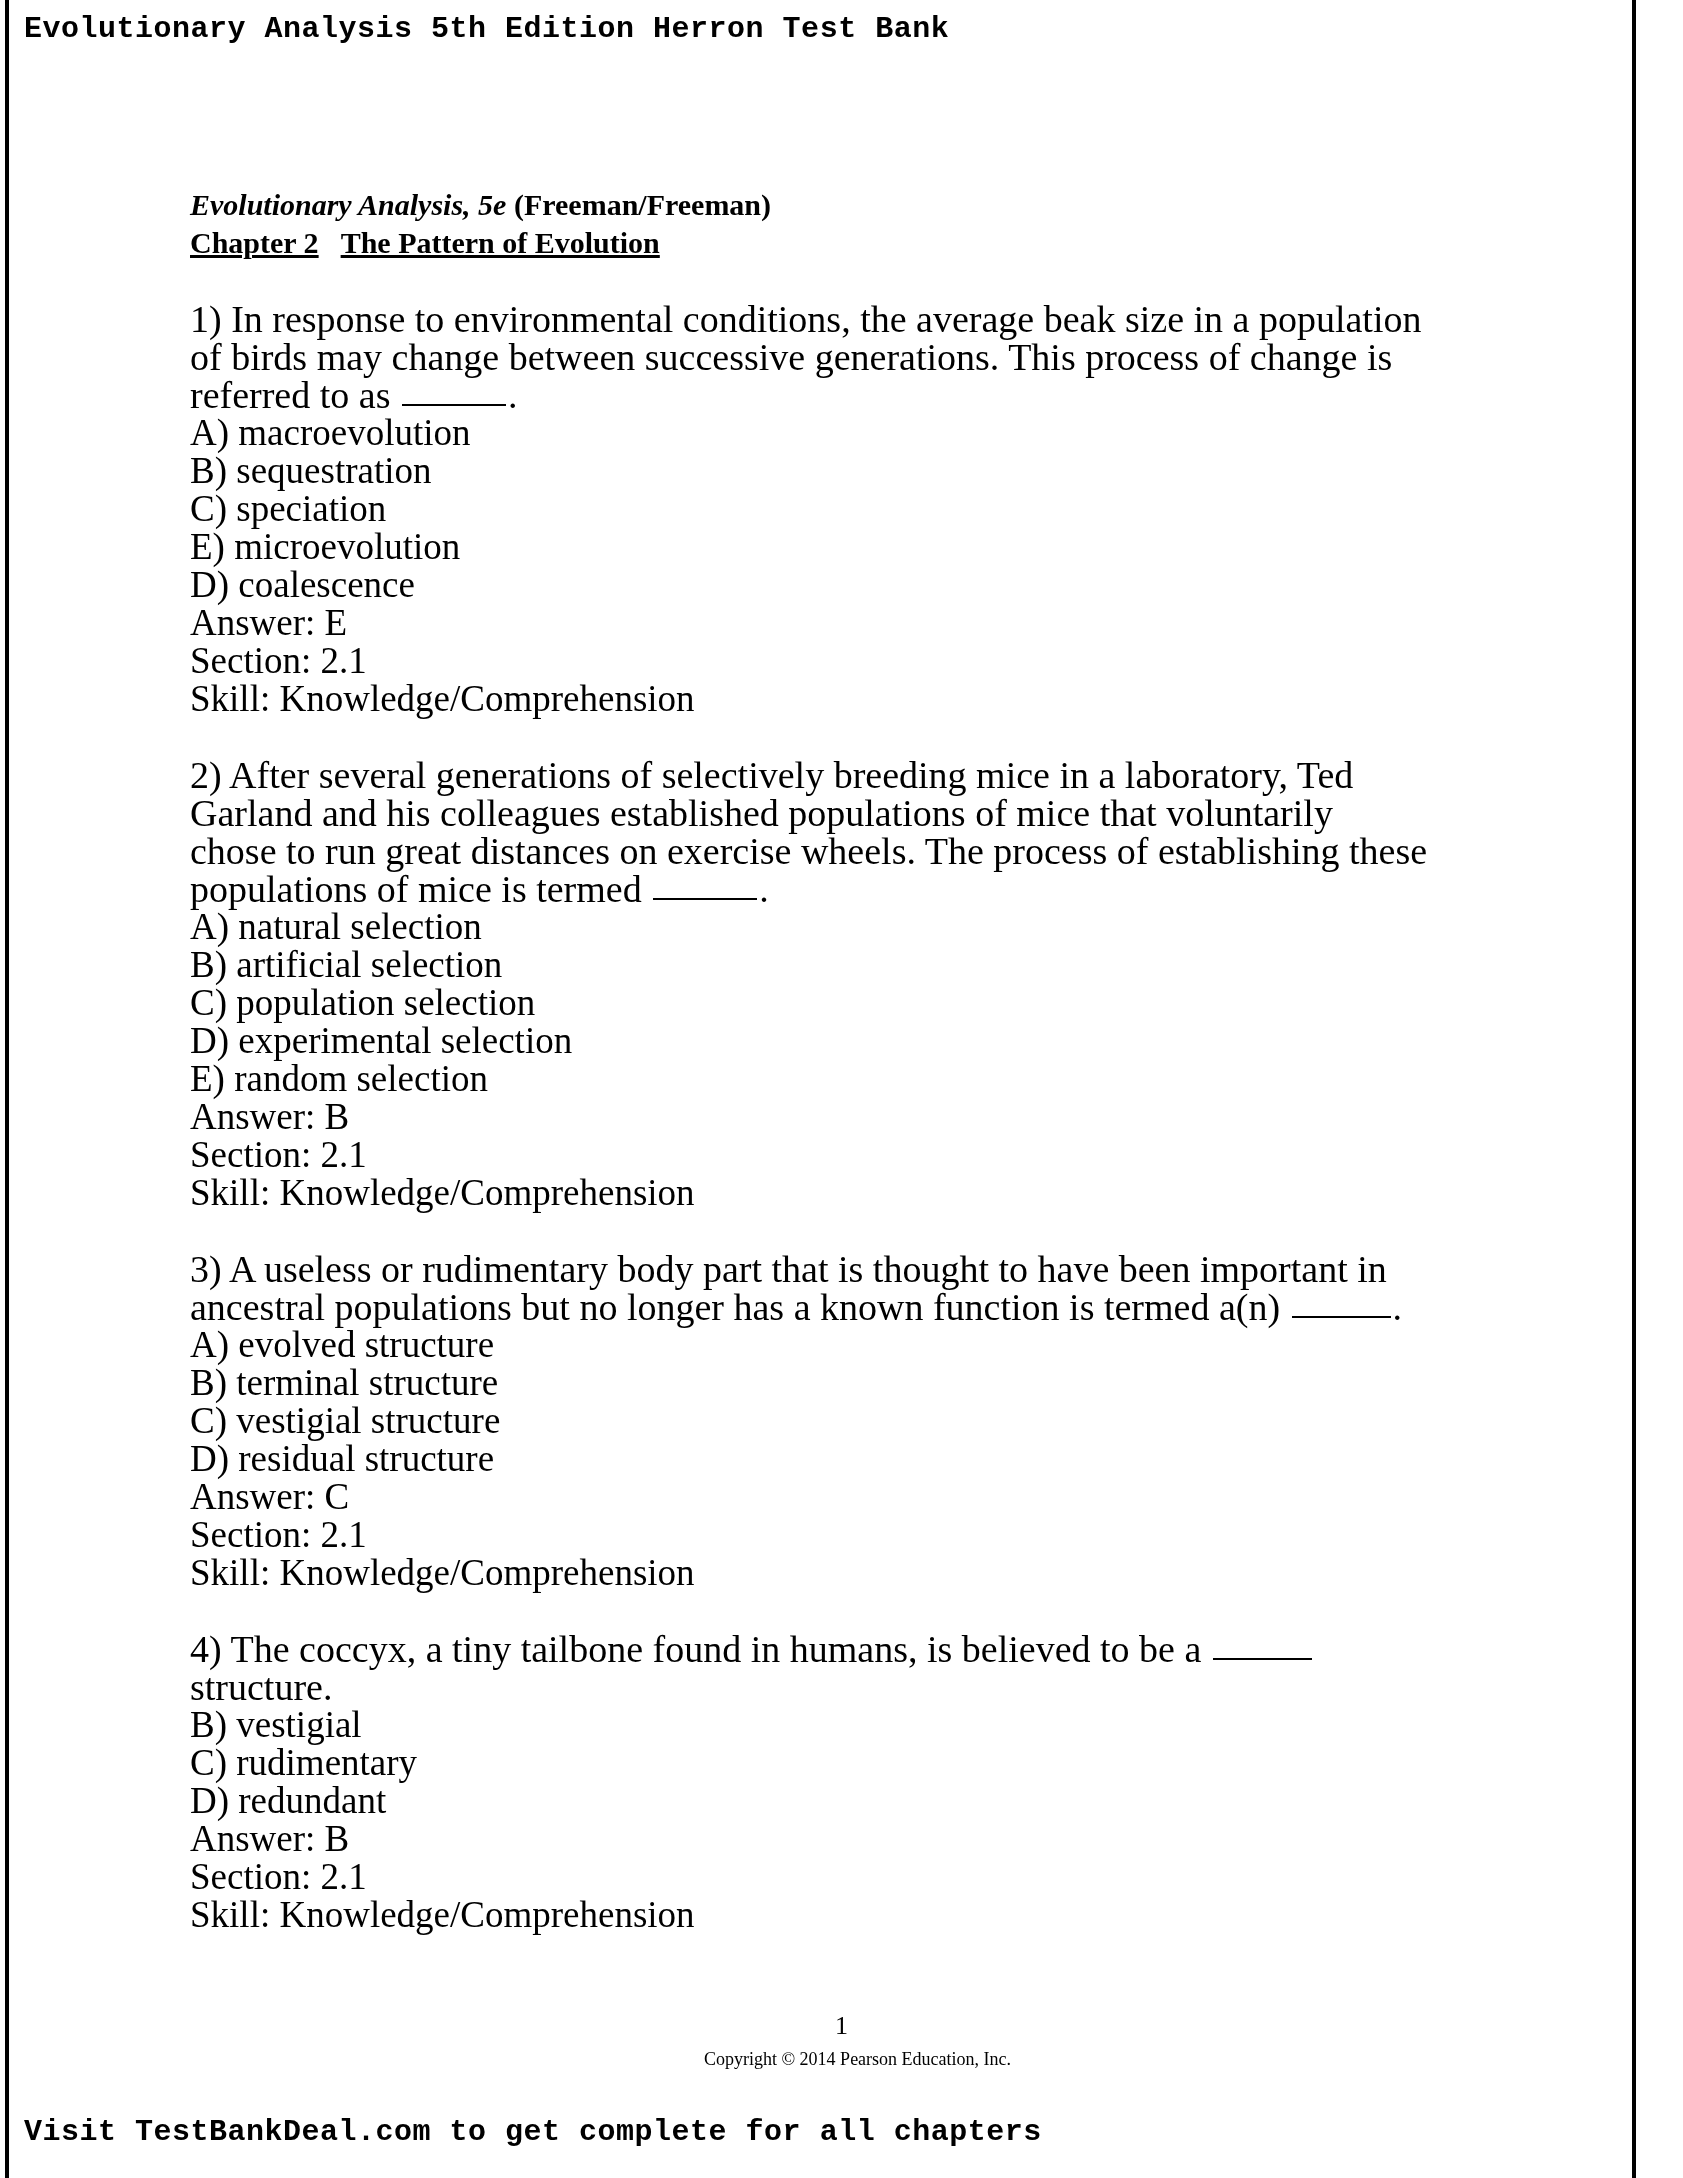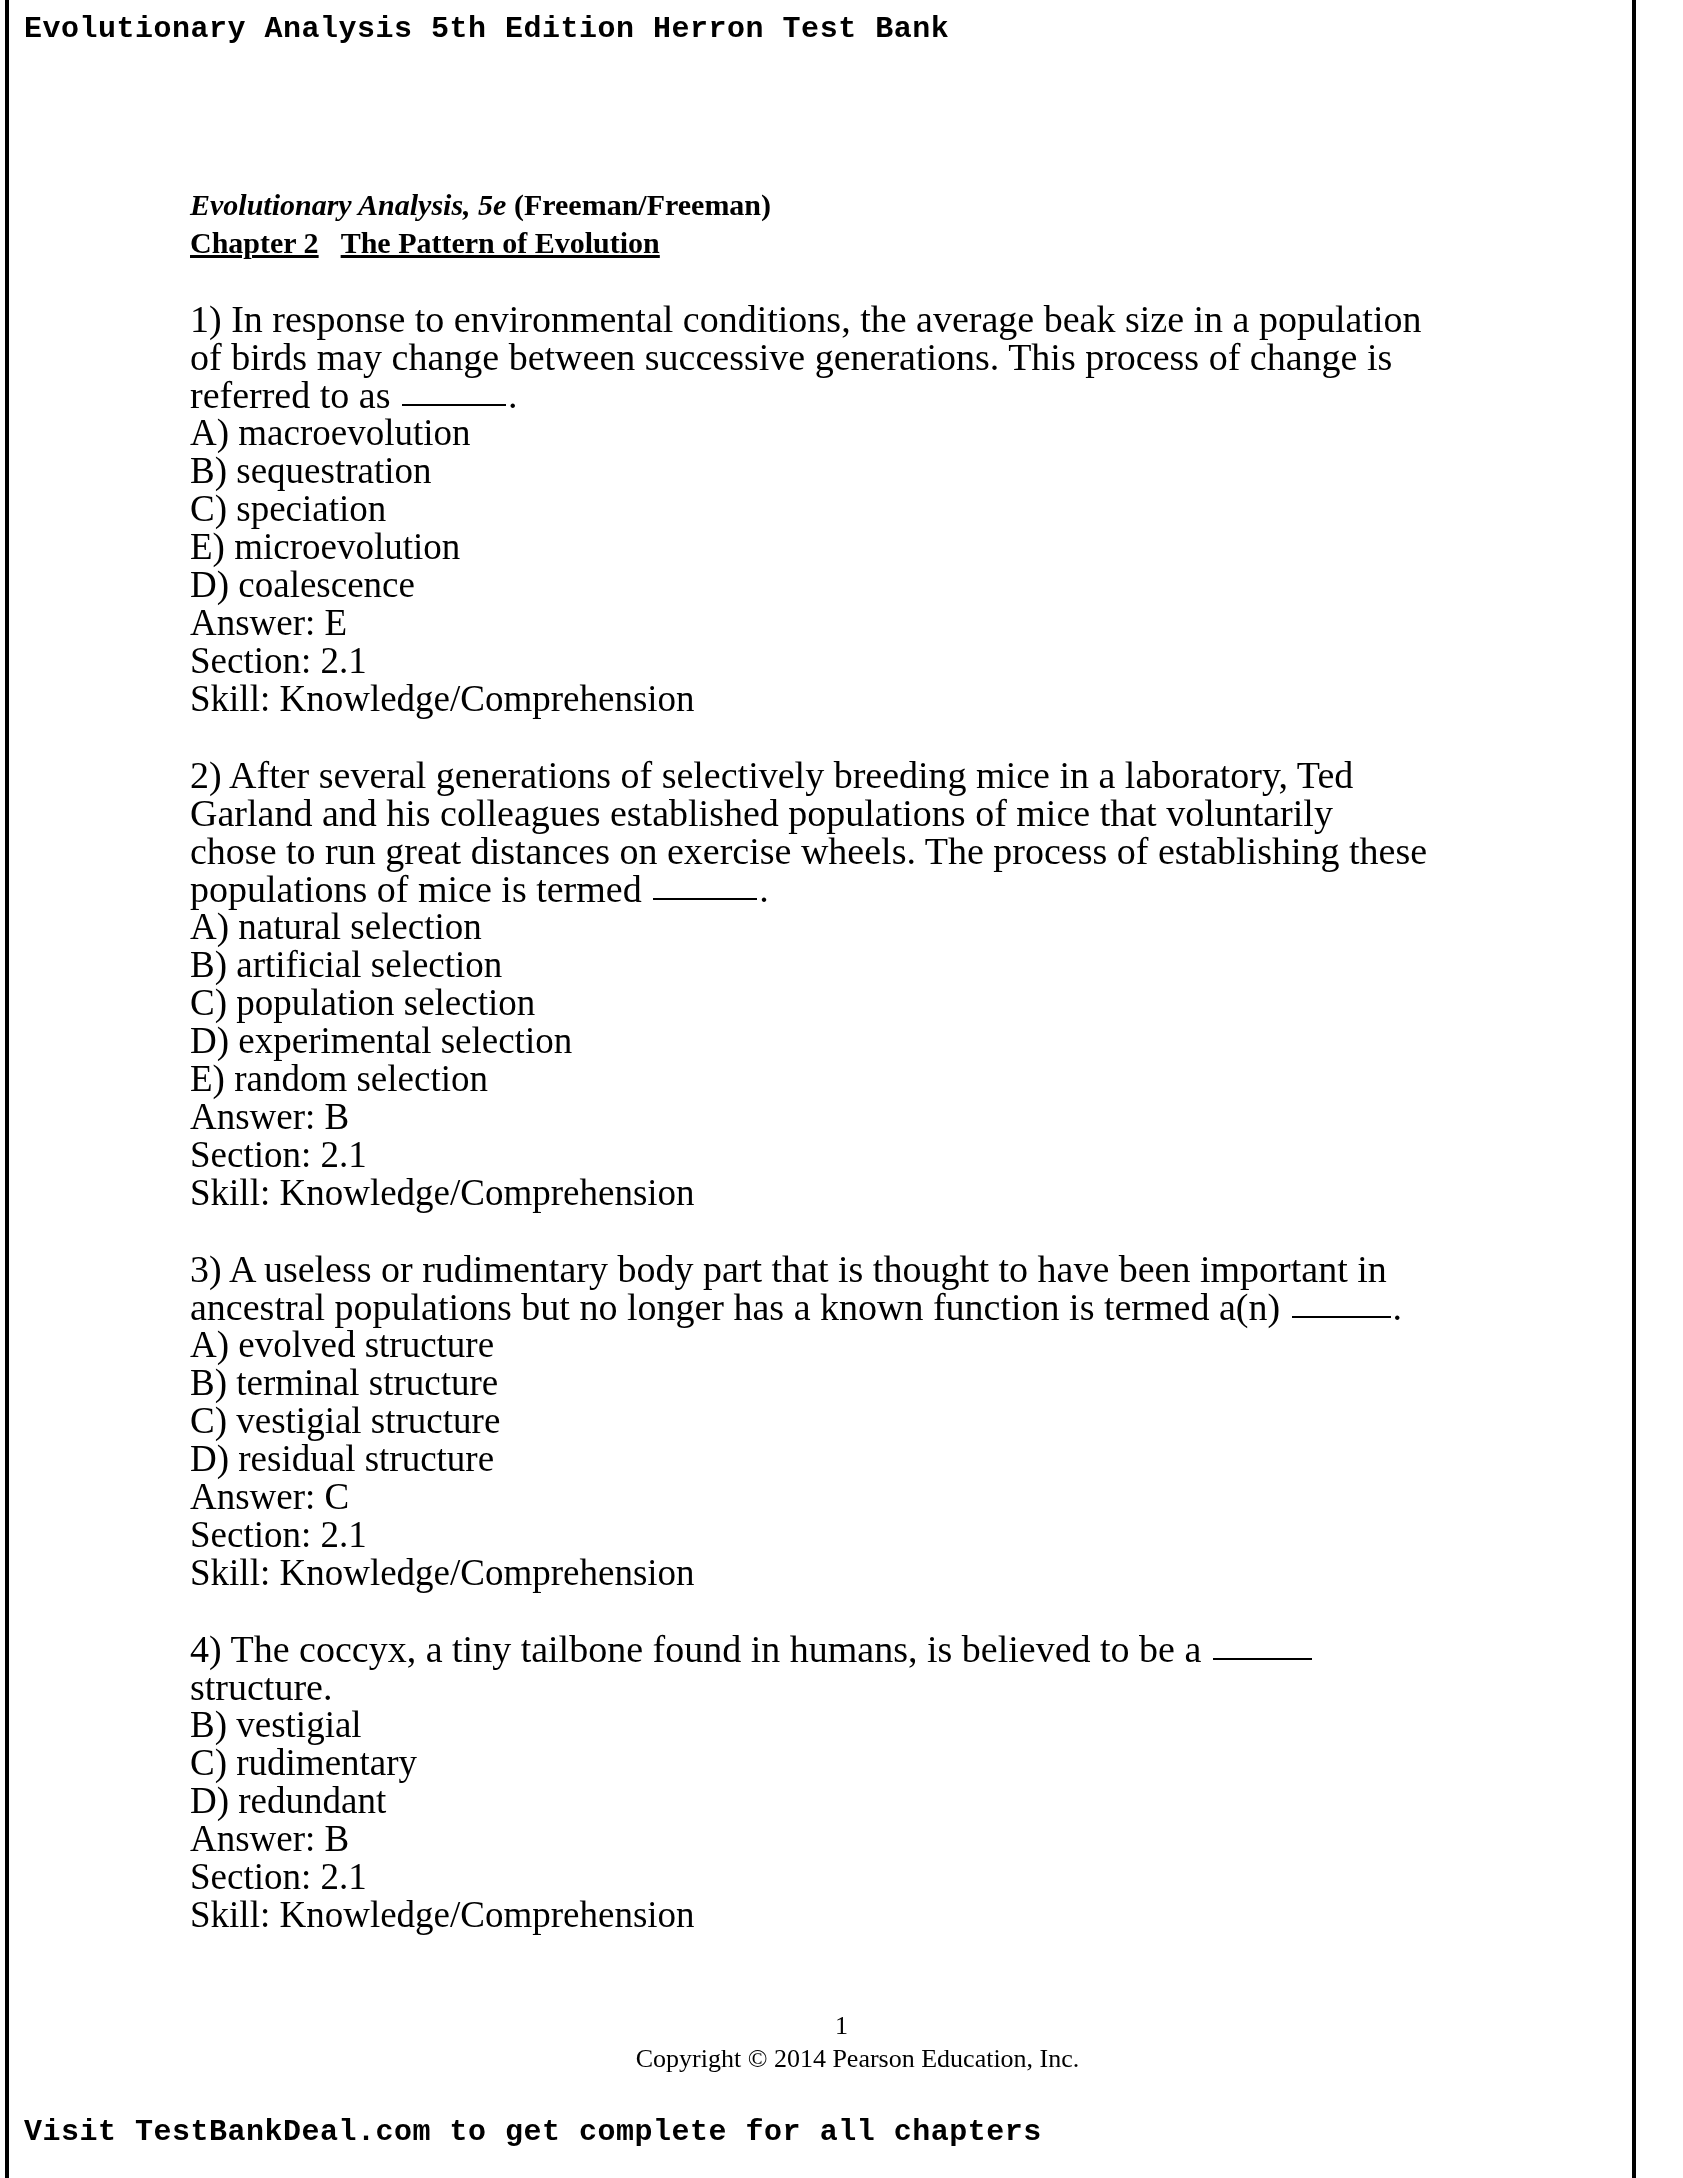--- a/index.html
+++ b/index.html
@@ -105,21 +105,21 @@
     left: 0;
     top: 2010px;
     width: 1683px;
     text-align: center;
   }
   .footer .page-no {
     font-size: 26px;
     line-height: 32px;
   }
   .footer .copyright {
-    font-size: 26px;
+    font-size: 18px;
     line-height: 34px;
     padding-left: 32px;
   }
 </style>
 </head>
 <body>
 
 <div class="page-frame"></div>
 
 <div class="banner banner-top">Evolutionary Analysis 5th Edition Herron Test Bank</div>

